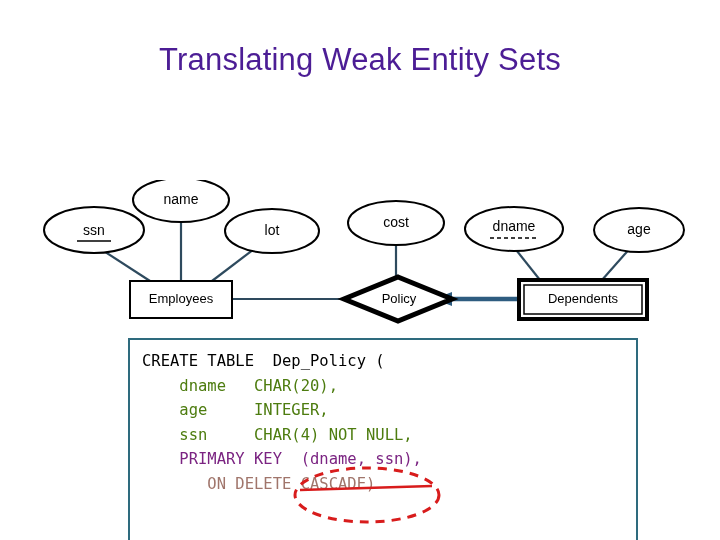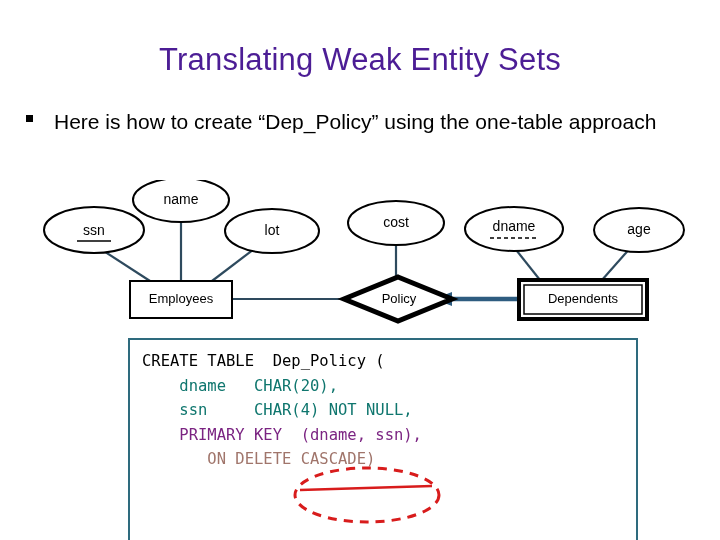--- a/index.html
+++ b/index.html
@@ -134,21 +134,21 @@
     padding: 9px 0 0 12px;
   }
   .code-line {
     font-family: "DejaVu Sans Mono", "Liberation Mono", monospace;
     font-size: 15.5px;
     line-height: 24.5px;
     white-space: pre;
     letter-spacing: 0px;
   }
   .c-black  { color: #000000; }
-  .c-blue   { color: #0f766e; }
+  .c-blue   { color: #4d7c0f; }
   .c-purple { color: #7B2482; }
   .c-brown  { color: #A0756B; }
 
   
   #annotation-layer {
     position: absolute;
     left: 0;
     top: 0;
     width: 720px;
     height: 540px;
@@ -165,24 +165,20 @@
     stroke-width: 2.6;
   }
 </style>
 </head>
 <body>
 
 <div id="slide">
 
   <div id="slide-title">Translating Weak Entity Sets</div>
 
-  <div id="bullet-block">
-    <span class="bullet-marker"></span>
-    <div class="bullet-text">Here is how to create “Dep_Policy” using the one-table approach</div>
-  </div>
 
   <div id="er-diagram">
     <svg id="er-svg" width="720" height="150" viewBox="0 0 720 150">
 
       <g>
 
         <line class="connector" x1="96" y1="66" x2="150" y2="101"></line>
 
         <line class="connector" x1="181" y1="42" x2="181" y2="101"></line>
 
@@ -247,20 +243,21 @@
         <rect class="box-shape-weak-inner" x="524" y="105" width="118" height="29"></rect>
         <text class="er-label-sm" x="583" y="120">Dependents</text>
       </g>
 
     </svg>
   </div>
 
   <div id="code-box">
     <div class="code-line c-black">CREATE TABLE  Dep_Policy (</div>
     <div class="code-line c-blue">    dname   CHAR(20),</div>
+    <div class="code-line c-blue">    age     INTEGER,</div>
     <div class="code-line c-blue">    ssn     CHAR(4) NOT NULL,</div>
     <div class="code-line c-purple">    PRIMARY KEY  (dname, ssn),</div>
     <div class="code-line c-brown">       ON DELETE CASCADE)</div>
   </div>
 
   <svg id="annotation-layer" width="720" height="540" viewBox="0 0 720 540">
     <ellipse class="annot-ellipse" cx="367" cy="495" rx="72" ry="27"></ellipse>
     <line class="annot-strike" x1="300" y1="490" x2="432" y2="486"></line>
   </svg>
 

